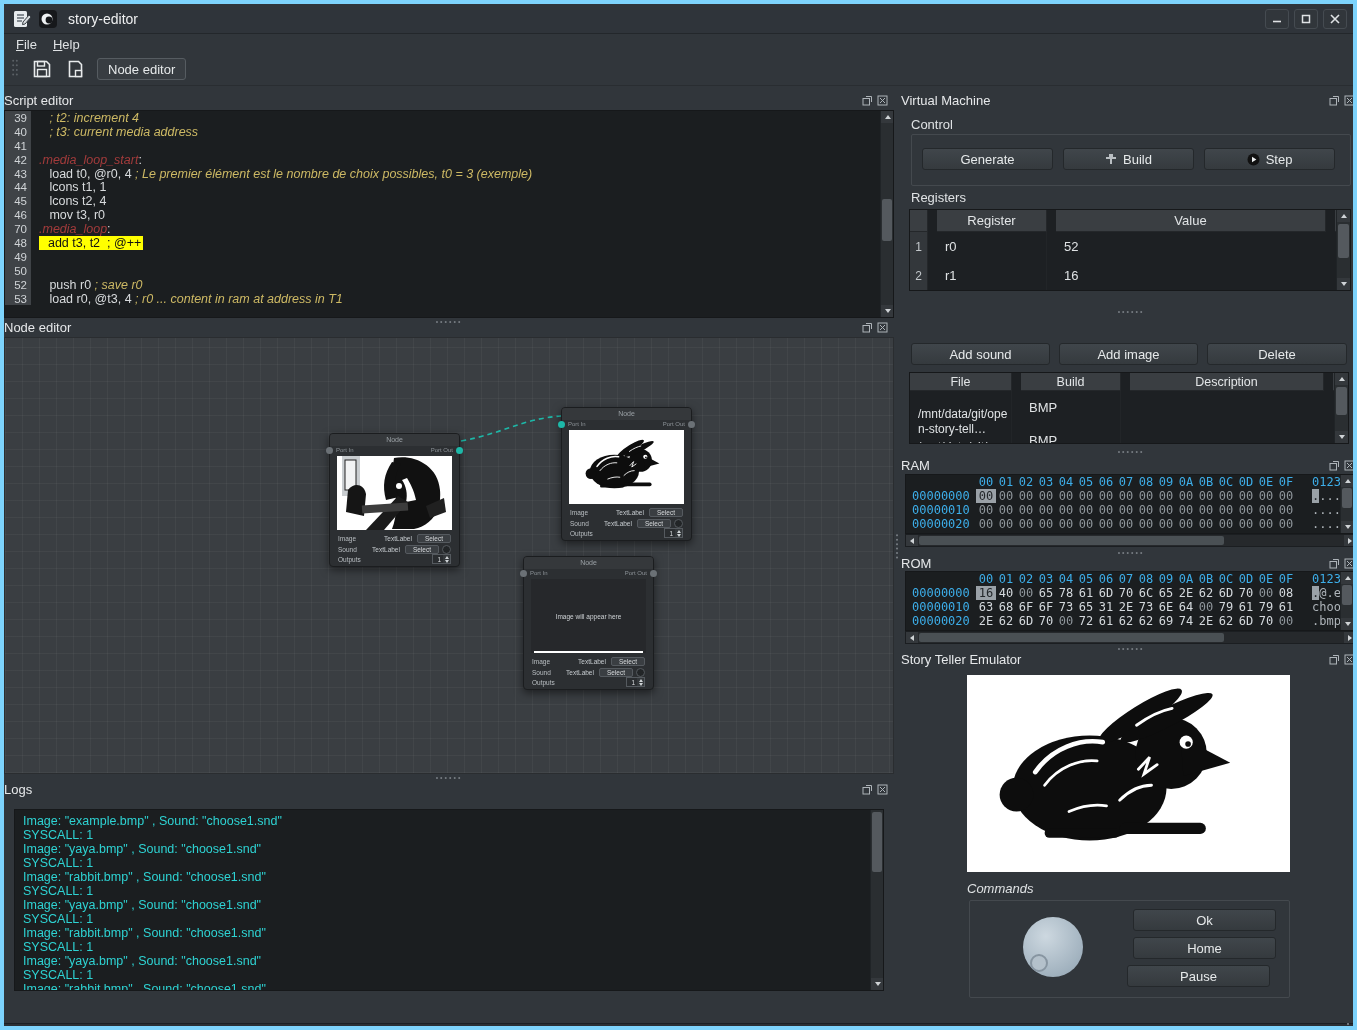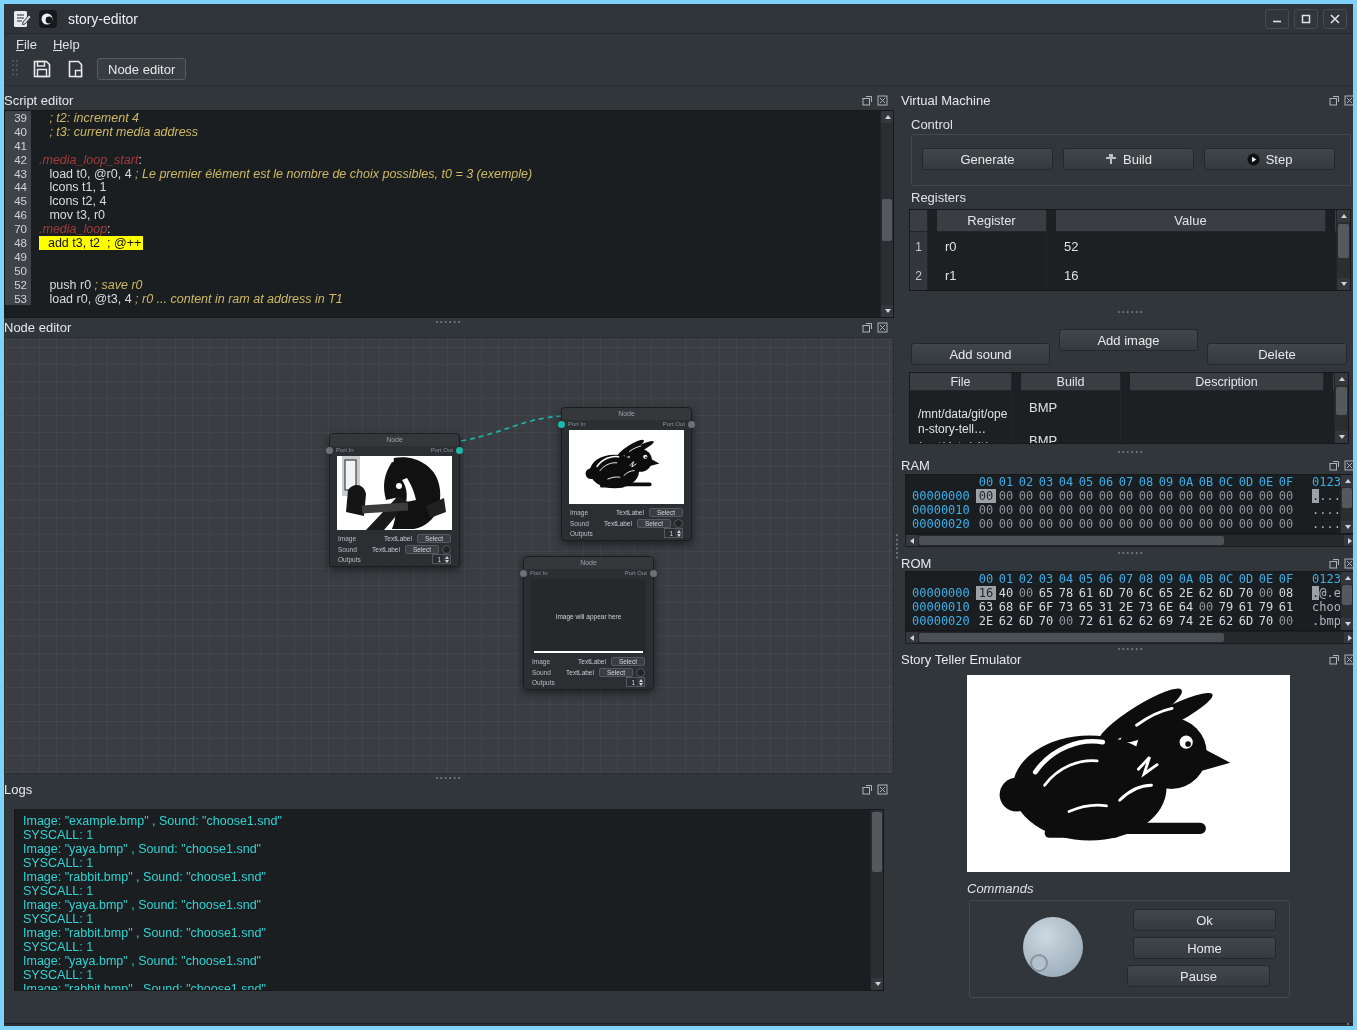--- a/index.html
+++ b/index.html
@@ -512,21 +512,21 @@
           </div>
         <div class="thumb" style="top:14px;height:34px;"></div>
         <div class="arr dn" style="width:14px;background:#34383c;height:12px;display:flex;align-items:center;justify-content:center;position:absolute;bottom:0;">
             <i class="tri-dn"></i>
           </div>
       </div>
     </div>
     <div class="dots-h" style="position:absolute;left:0;top:222px;width:460px;">••••••</div>
 
     <button class="btn rbtn" style="left:10px;top:257px;width:139px;">Add sound</button>
-    <button class="btn rbtn" style="left:158px;top:243px;width:139px;">Add image</button>
+    <button class="btn rbtn" style="left:158px;top:257px;width:139px;">Add image</button>
     <button class="btn rbtn" style="left:306px;top:257px;width:140px;">Delete</button>
     <div class="table" style="left:8px;top:286px;width:440px;height:72px;">
       <div class="trow" style="height:18px;">
         <div class="th" style="width:102px;font-size:12.5px;">File</div>
         <div class="th" style="width:100px;font-size:12.5px;">Build</div>
         <div class="th" style="flex:1;font-size:12.5px;">Description</div>
         <div class="th" style="width:15px;"></div>
       </div>
       <div id="res-rows">
           <div class="trow" style="height: 33px;">

